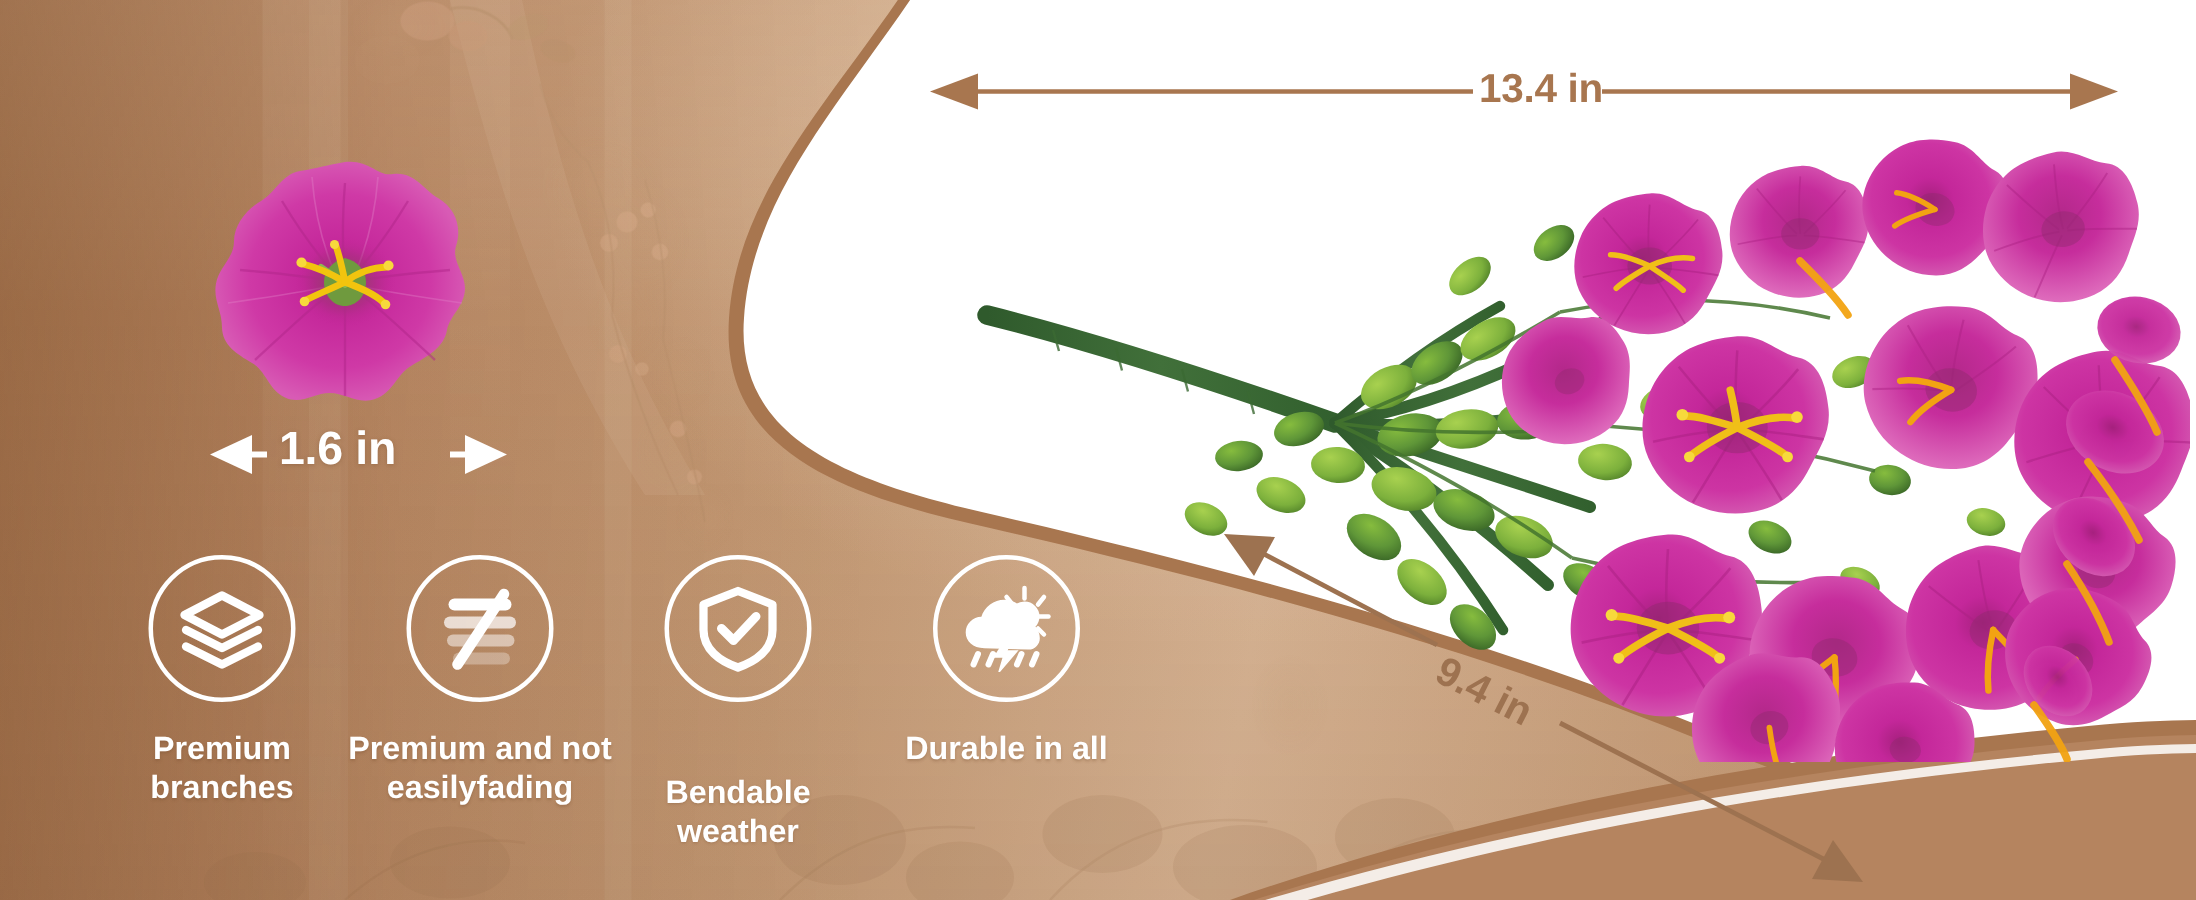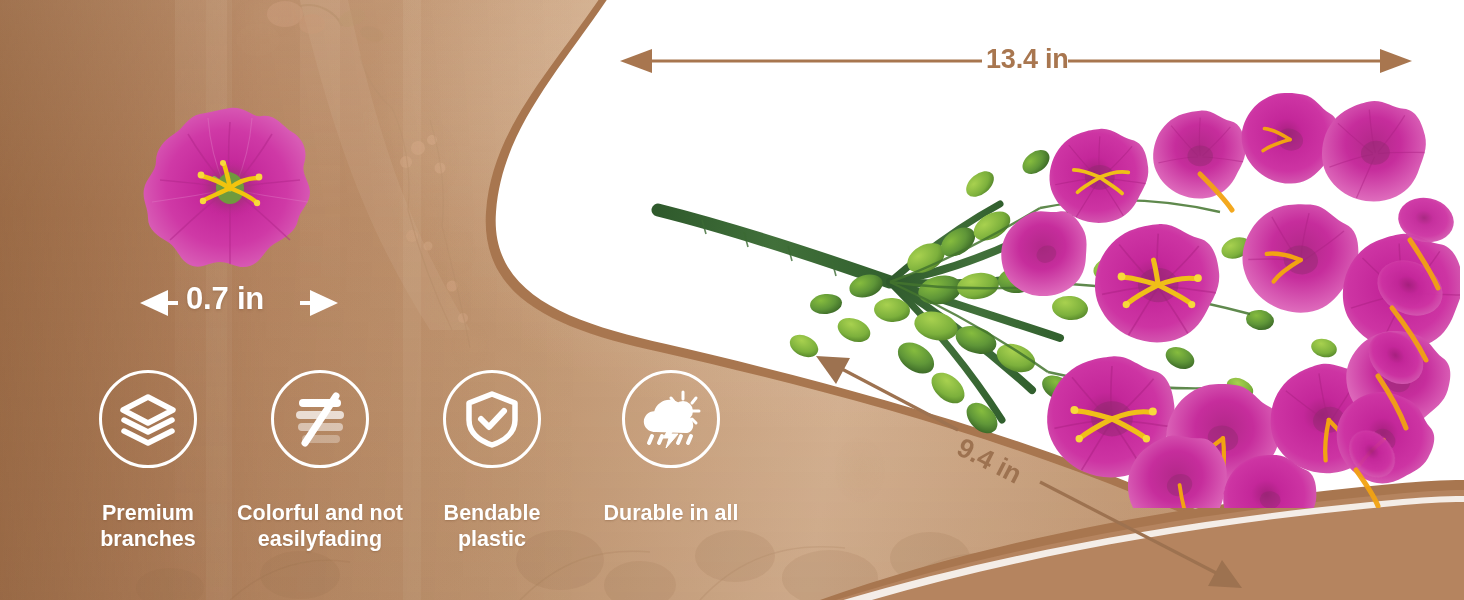--- a/index.html
+++ b/index.html
@@ -106,35 +106,35 @@
     align-items: flex-start;
   }
   .feature {
     display: flex;
     flex-direction: column;
     align-items: center;
     text-align: center;
   }
   .feature-0 { width: 152px; }
   .feature-1 { width: 192px; }
-  .feature-2 { width: 152px; }
+  .feature-2 { width: 152px; gap: 29px; }
   .feature-3 { width: 206px; }
 
   .feature-icon-ring {
     width: 98px;
     height: 98px;
     border-radius: 50%;
     border: 3px solid #ffffff;
     display: flex;
     align-items: center;
     justify-content: center;
     box-sizing: border-box;
   }
   .feature-label {
-    margin-top: 32px;
+    margin-top: 18px;
     color: #ffffff;
     font-size: 21.5px;
     font-weight: bold;
     line-height: 1.22;
     text-shadow: 0 1px 2px rgba(110,70,40,0.30);
   }
 </style>
 </head>
 <body>
 
@@ -679,21 +679,21 @@
     <g stroke="#ffffff" fill="#ffffff">
       <line x1="158" y1="303" x2="178" y2="303" stroke-width="4"></line>
       <line x1="300" y1="303" x2="320" y2="303" stroke-width="4"></line>
       <polygon points="140,303 168,290 168,316" stroke="none"></polygon>
       <polygon points="338,303 310,290 310,316" stroke="none"></polygon>
     </g>
   </svg>
 
   <div class="dim-label width-label">13.4 in</div>
   <div class="dim-label depth-label">9.4 in</div>
-  <div class="dim-label petal-label">0.7 in</div>
+  <div class="dim-label petal-label">1.6 in</div>
 
   <div class="features">
 
     <div class="feature feature-0">
       <div class="feature-icon-ring">
         <svg width="58" height="58" viewBox="0 0 58 58">
           <path d="M29 7 L54 20 L29 33 L4 20 Z" fill="none" stroke="#ffffff" stroke-width="5.5" stroke-linejoin="round"></path>
           <path d="M5 30 L29 42 L53 30" fill="none" stroke="#ffffff" stroke-width="5.5" stroke-linecap="round" stroke-linejoin="round"></path>
           <path d="M5 41 L29 53 L53 41" fill="none" stroke="#ffffff" stroke-width="5.5" stroke-linecap="round" stroke-linejoin="round"></path>
         </svg>
@@ -708,35 +708,35 @@
       <div class="feature-icon-ring">
         <svg width="58" height="58" viewBox="0 0 58 58">
           <rect x="8" y="9" width="42" height="8" rx="4" fill="#ffffff" opacity="1"></rect>
           <rect x="5" y="21" width="48" height="8" rx="4" fill="#ffffff" opacity="0.72"></rect>
           <rect x="7" y="33" width="45" height="8" rx="4" fill="#ffffff" opacity="0.5"></rect>
           <rect x="11" y="45" width="38" height="8" rx="4" fill="#ffffff" opacity="0.3"></rect>
           <line x1="45" y1="6" x2="14" y2="53" stroke="#ffffff" stroke-width="7" stroke-linecap="round"></line>
         </svg>
       </div>
       <div class="feature-label">
-        <span>Colorful and not</span><br>
+        <span>Premium and not</span><br>
         <span>easilyfading</span>
       </div>
     </div>
 
     <div class="feature feature-2">
       <div class="feature-icon-ring">
         <svg width="58" height="58" viewBox="0 0 58 58">
           <path d="M29 4 L52 13 V30 C52 43 41 51 29 55 C17 51 6 43 6 30 V13 Z" fill="none" stroke="#ffffff" stroke-width="5.5" stroke-linejoin="round"></path>
           <path d="M18 29 L26 37 L41 21" fill="none" stroke="#ffffff" stroke-width="6" stroke-linecap="round" stroke-linejoin="round"></path>
         </svg>
       </div>
       <div class="feature-label">
         <span>Bendable</span><br>
-        <span>plastic</span>
+        <span>weather</span>
       </div>
     </div>
 
     <div class="feature feature-3">
       <div class="feature-icon-ring">
         <svg width="60" height="58" viewBox="0 0 60 58">
 
           <g stroke="#ffffff" stroke-width="3" stroke-linecap="round">
             <line x1="42" y1="2" x2="42" y2="9"></line>
             <line x1="55" y1="8" x2="51" y2="13"></line>

